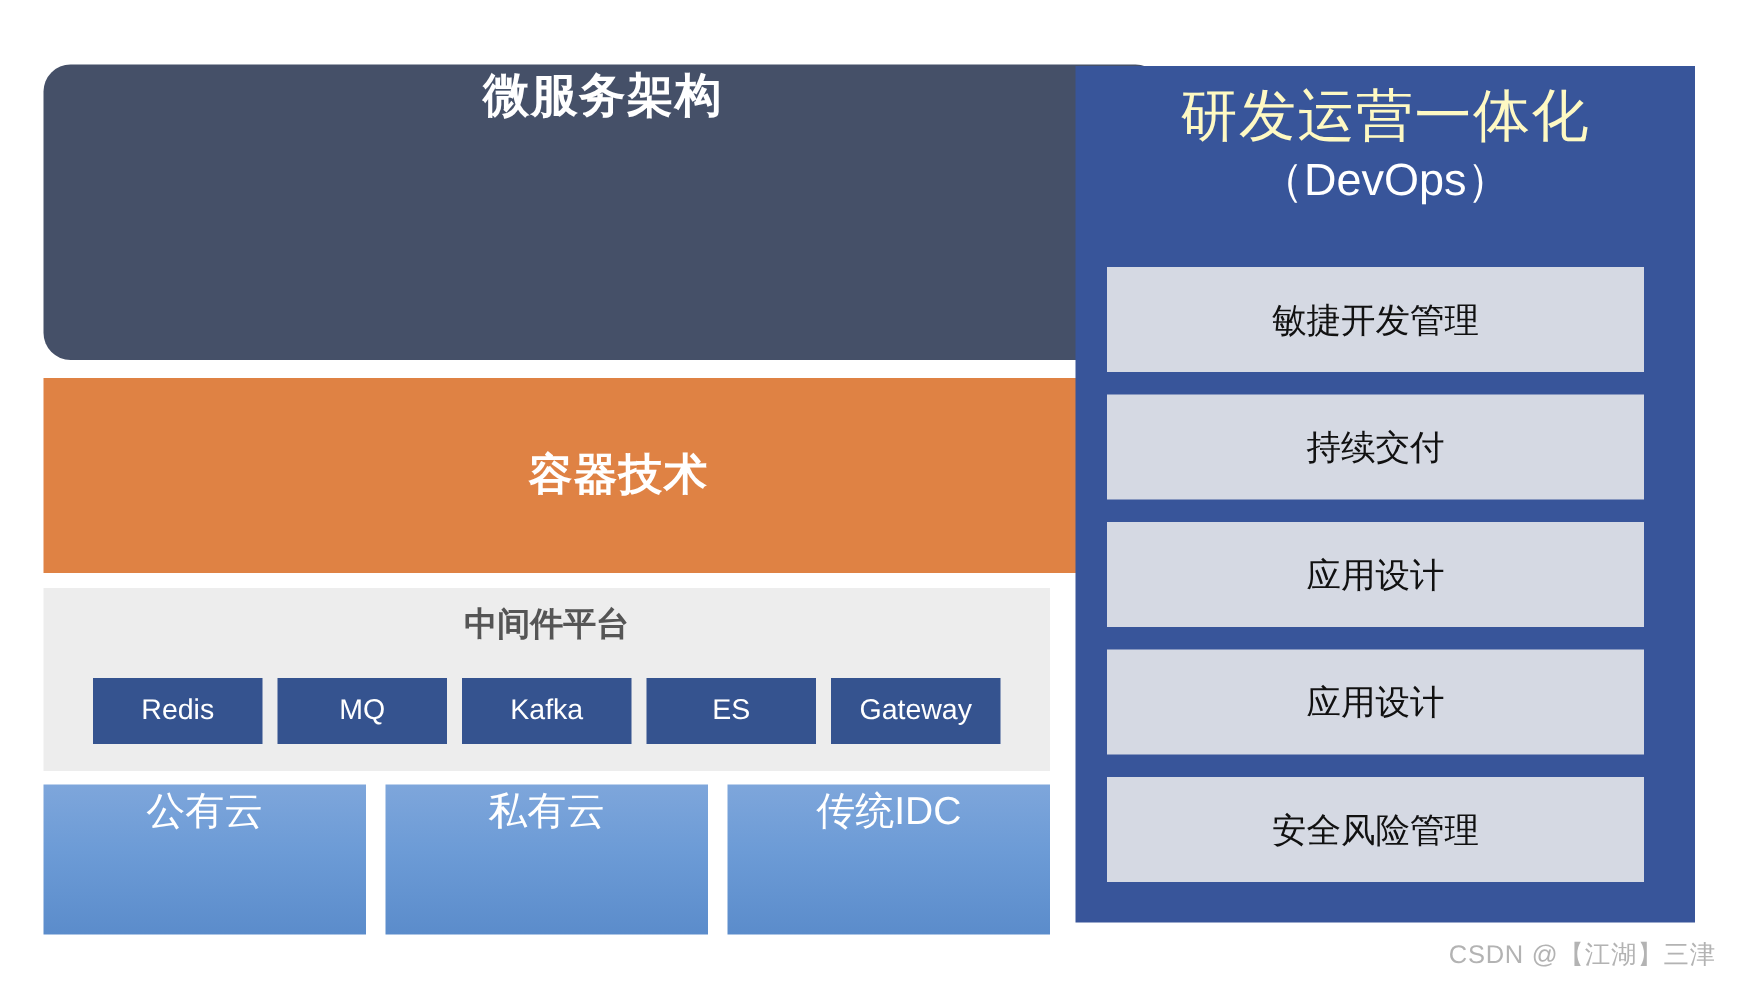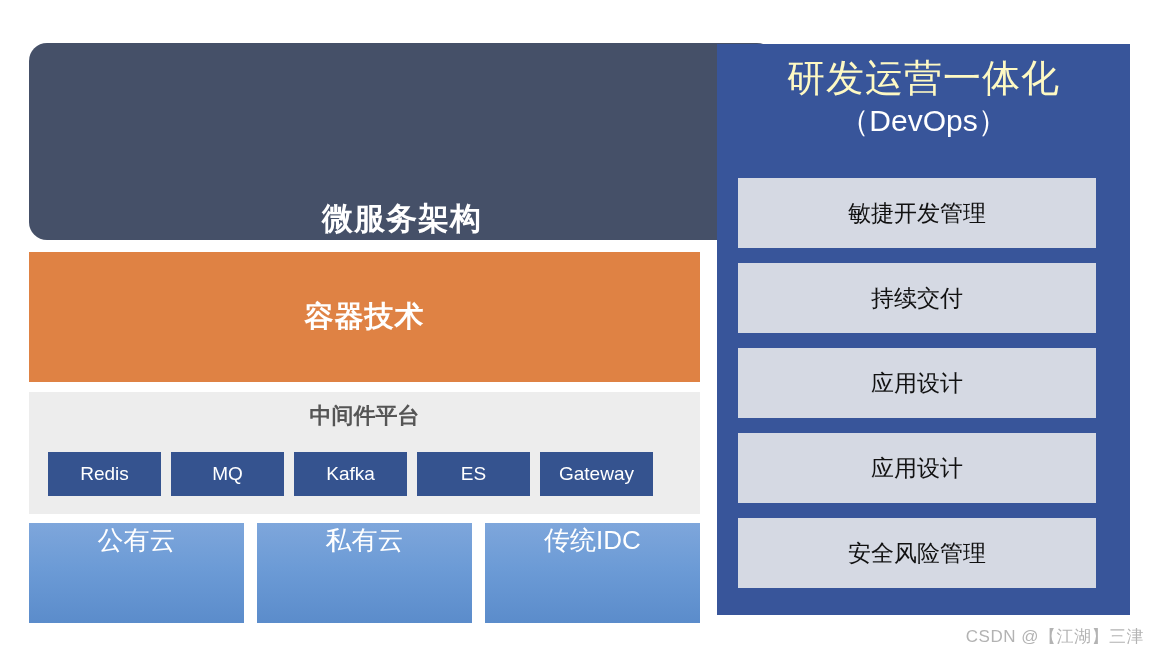--- a/index.html
+++ b/index.html
@@ -29,41 +29,42 @@
   }
 
   .block-microservices {
     position: absolute;
     left: 0;
     top: 0;
     width: 746px;
     height: 197px;
     background: #455068;
     display: flex;
-    align-items: flex-end;
+    align-items: flex-start;
     justify-content: center;
     border-radius: 18px;
   }
   .block-microservices .label {
     color: #ffffff;
     font-size: 31px;
     font-weight: bold;
     letter-spacing: 1px;
   }
 
   .block-container-tech {
     position: absolute;
     left: 0;
     top: 209px;
     width: 671px;
     height: 130px;
     background: #DF8244;
     display: flex;
     align-items: center;
     justify-content: center;
+    padding-left: 48px;
   }
   .block-container-tech .label {
     color: #ffffff;
     font-size: 29px;
     font-weight: bold;
     letter-spacing: 1px;
   }
 
   .block-middleware {
     position: absolute;
@@ -78,21 +79,21 @@
     left: 0;
     top: 9px;
     width: 671px;
     text-align: center;
     color: #555555;
     font-size: 22px;
     font-weight: bold;
   }
   .chip-row {
     position: absolute;
-    left: 19px;
+    left: 33px;
     top: 60px;
     width: 605px;
     display: flex;
     justify-content: space-between;
     align-items: flex-end;
   }
   .chip {
     width: 113px;
     height: 44px;
     background: #35538F;

